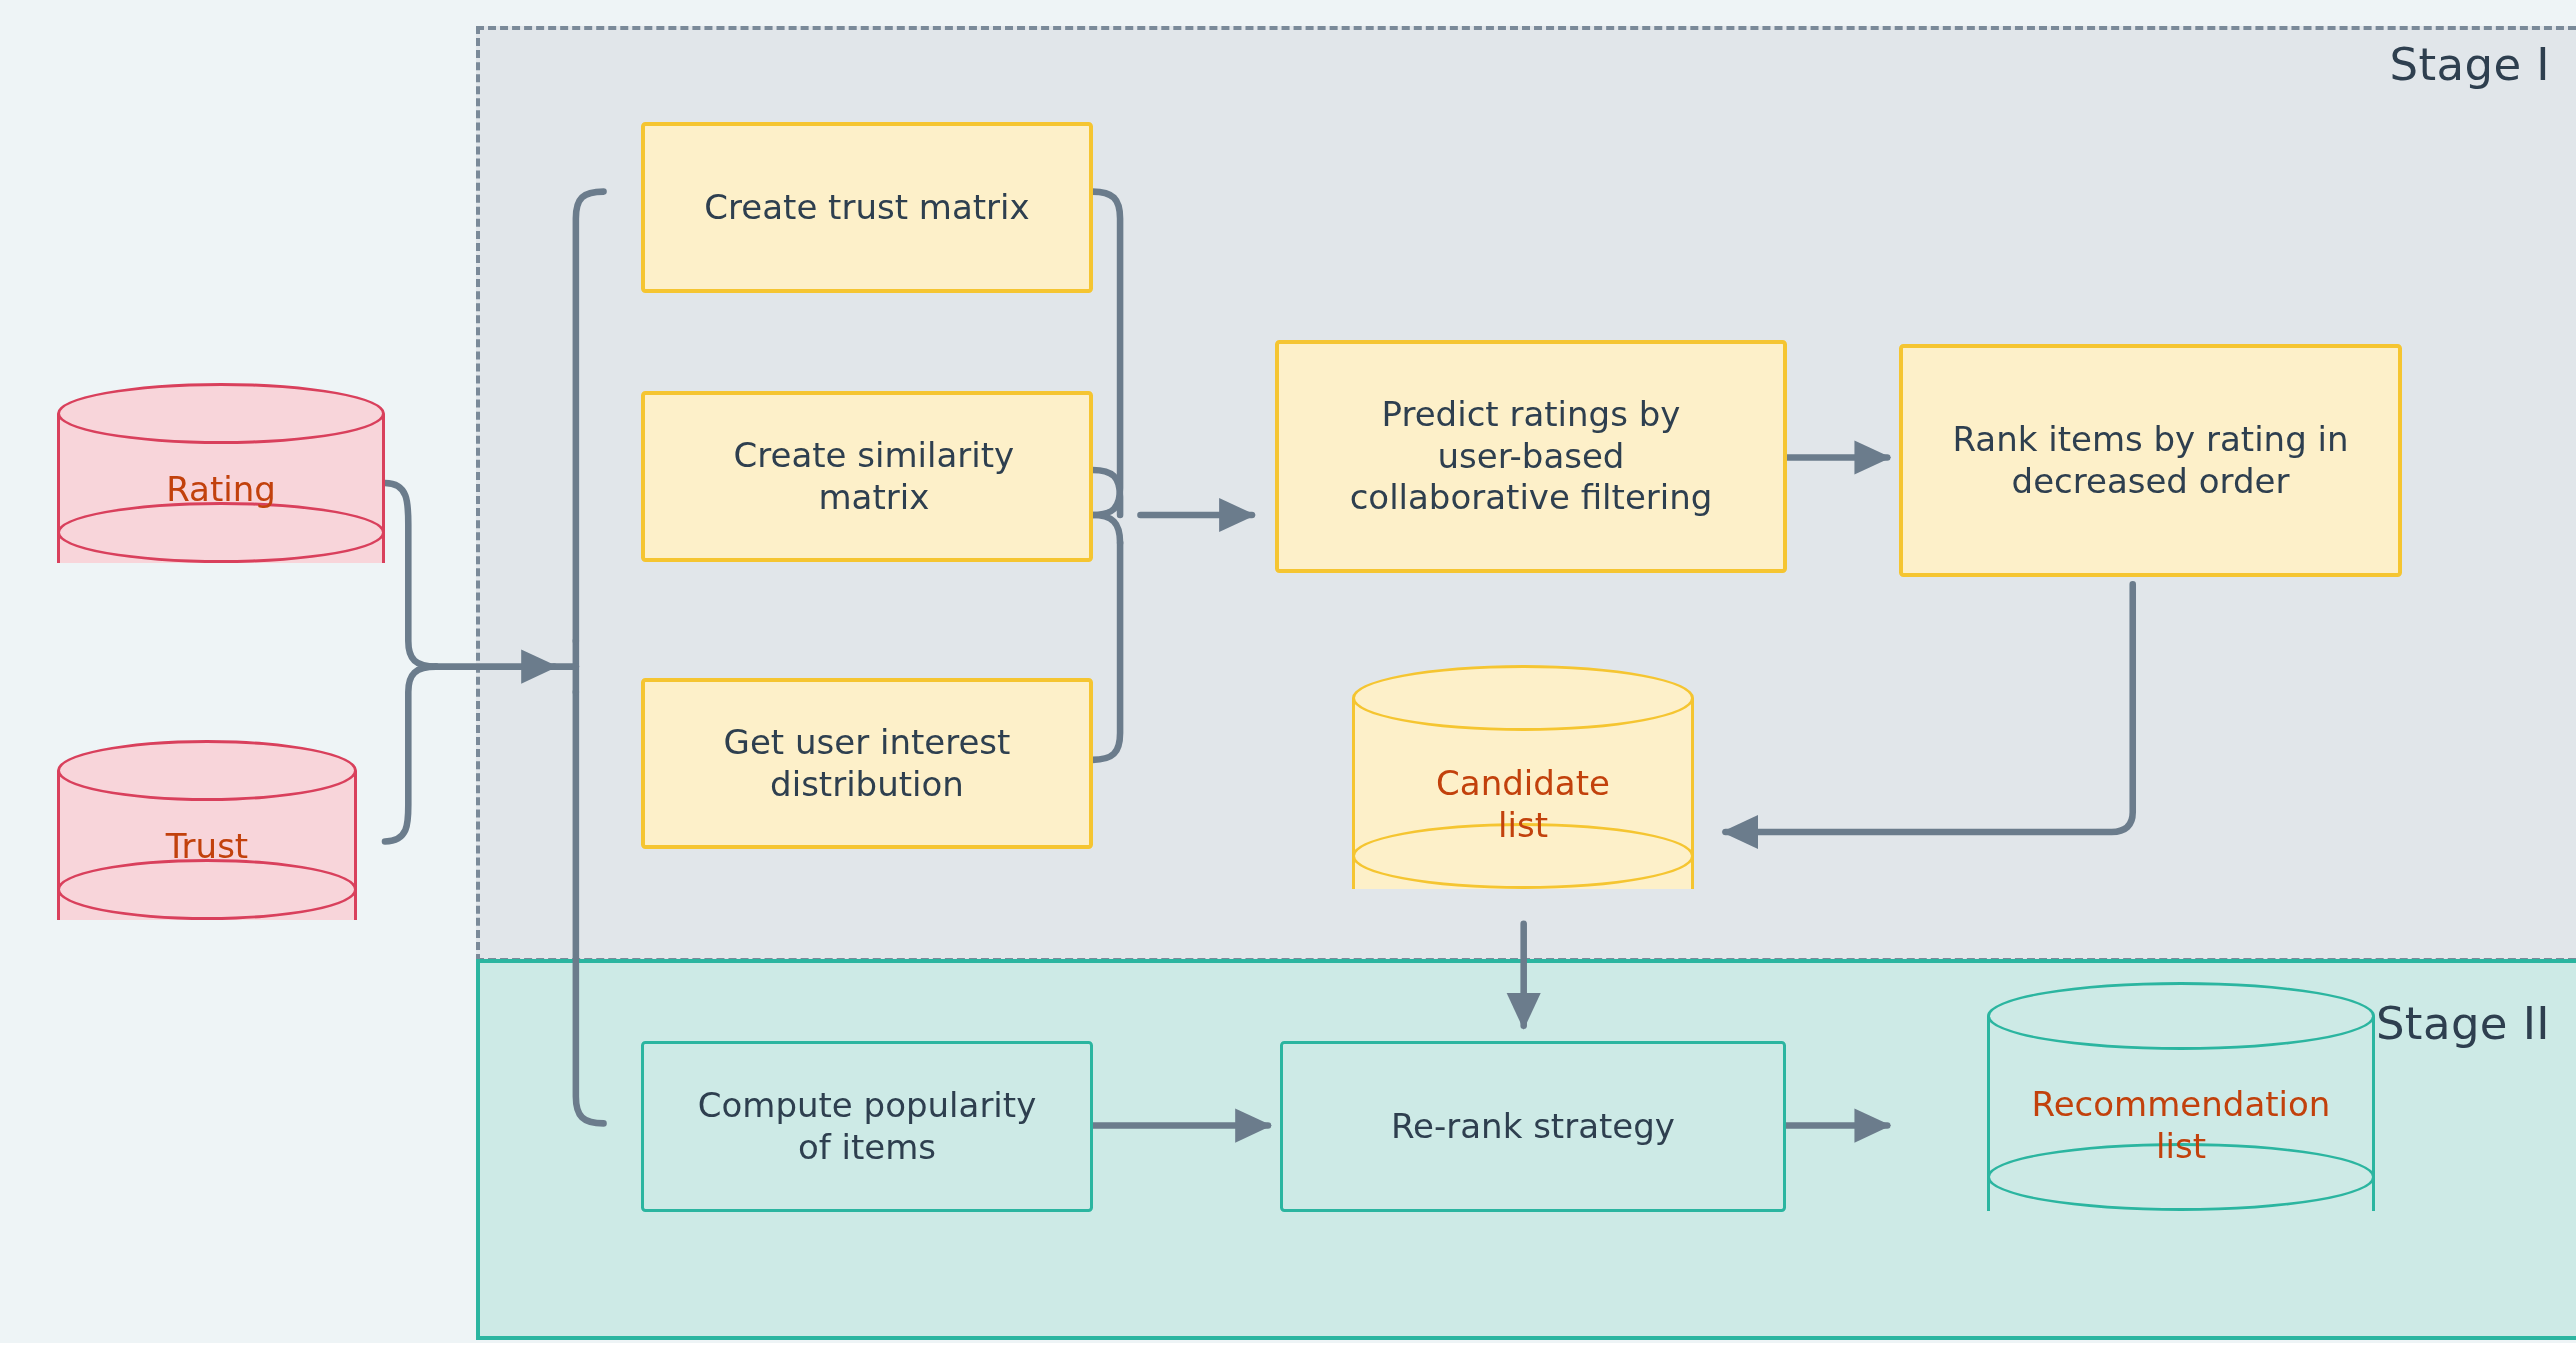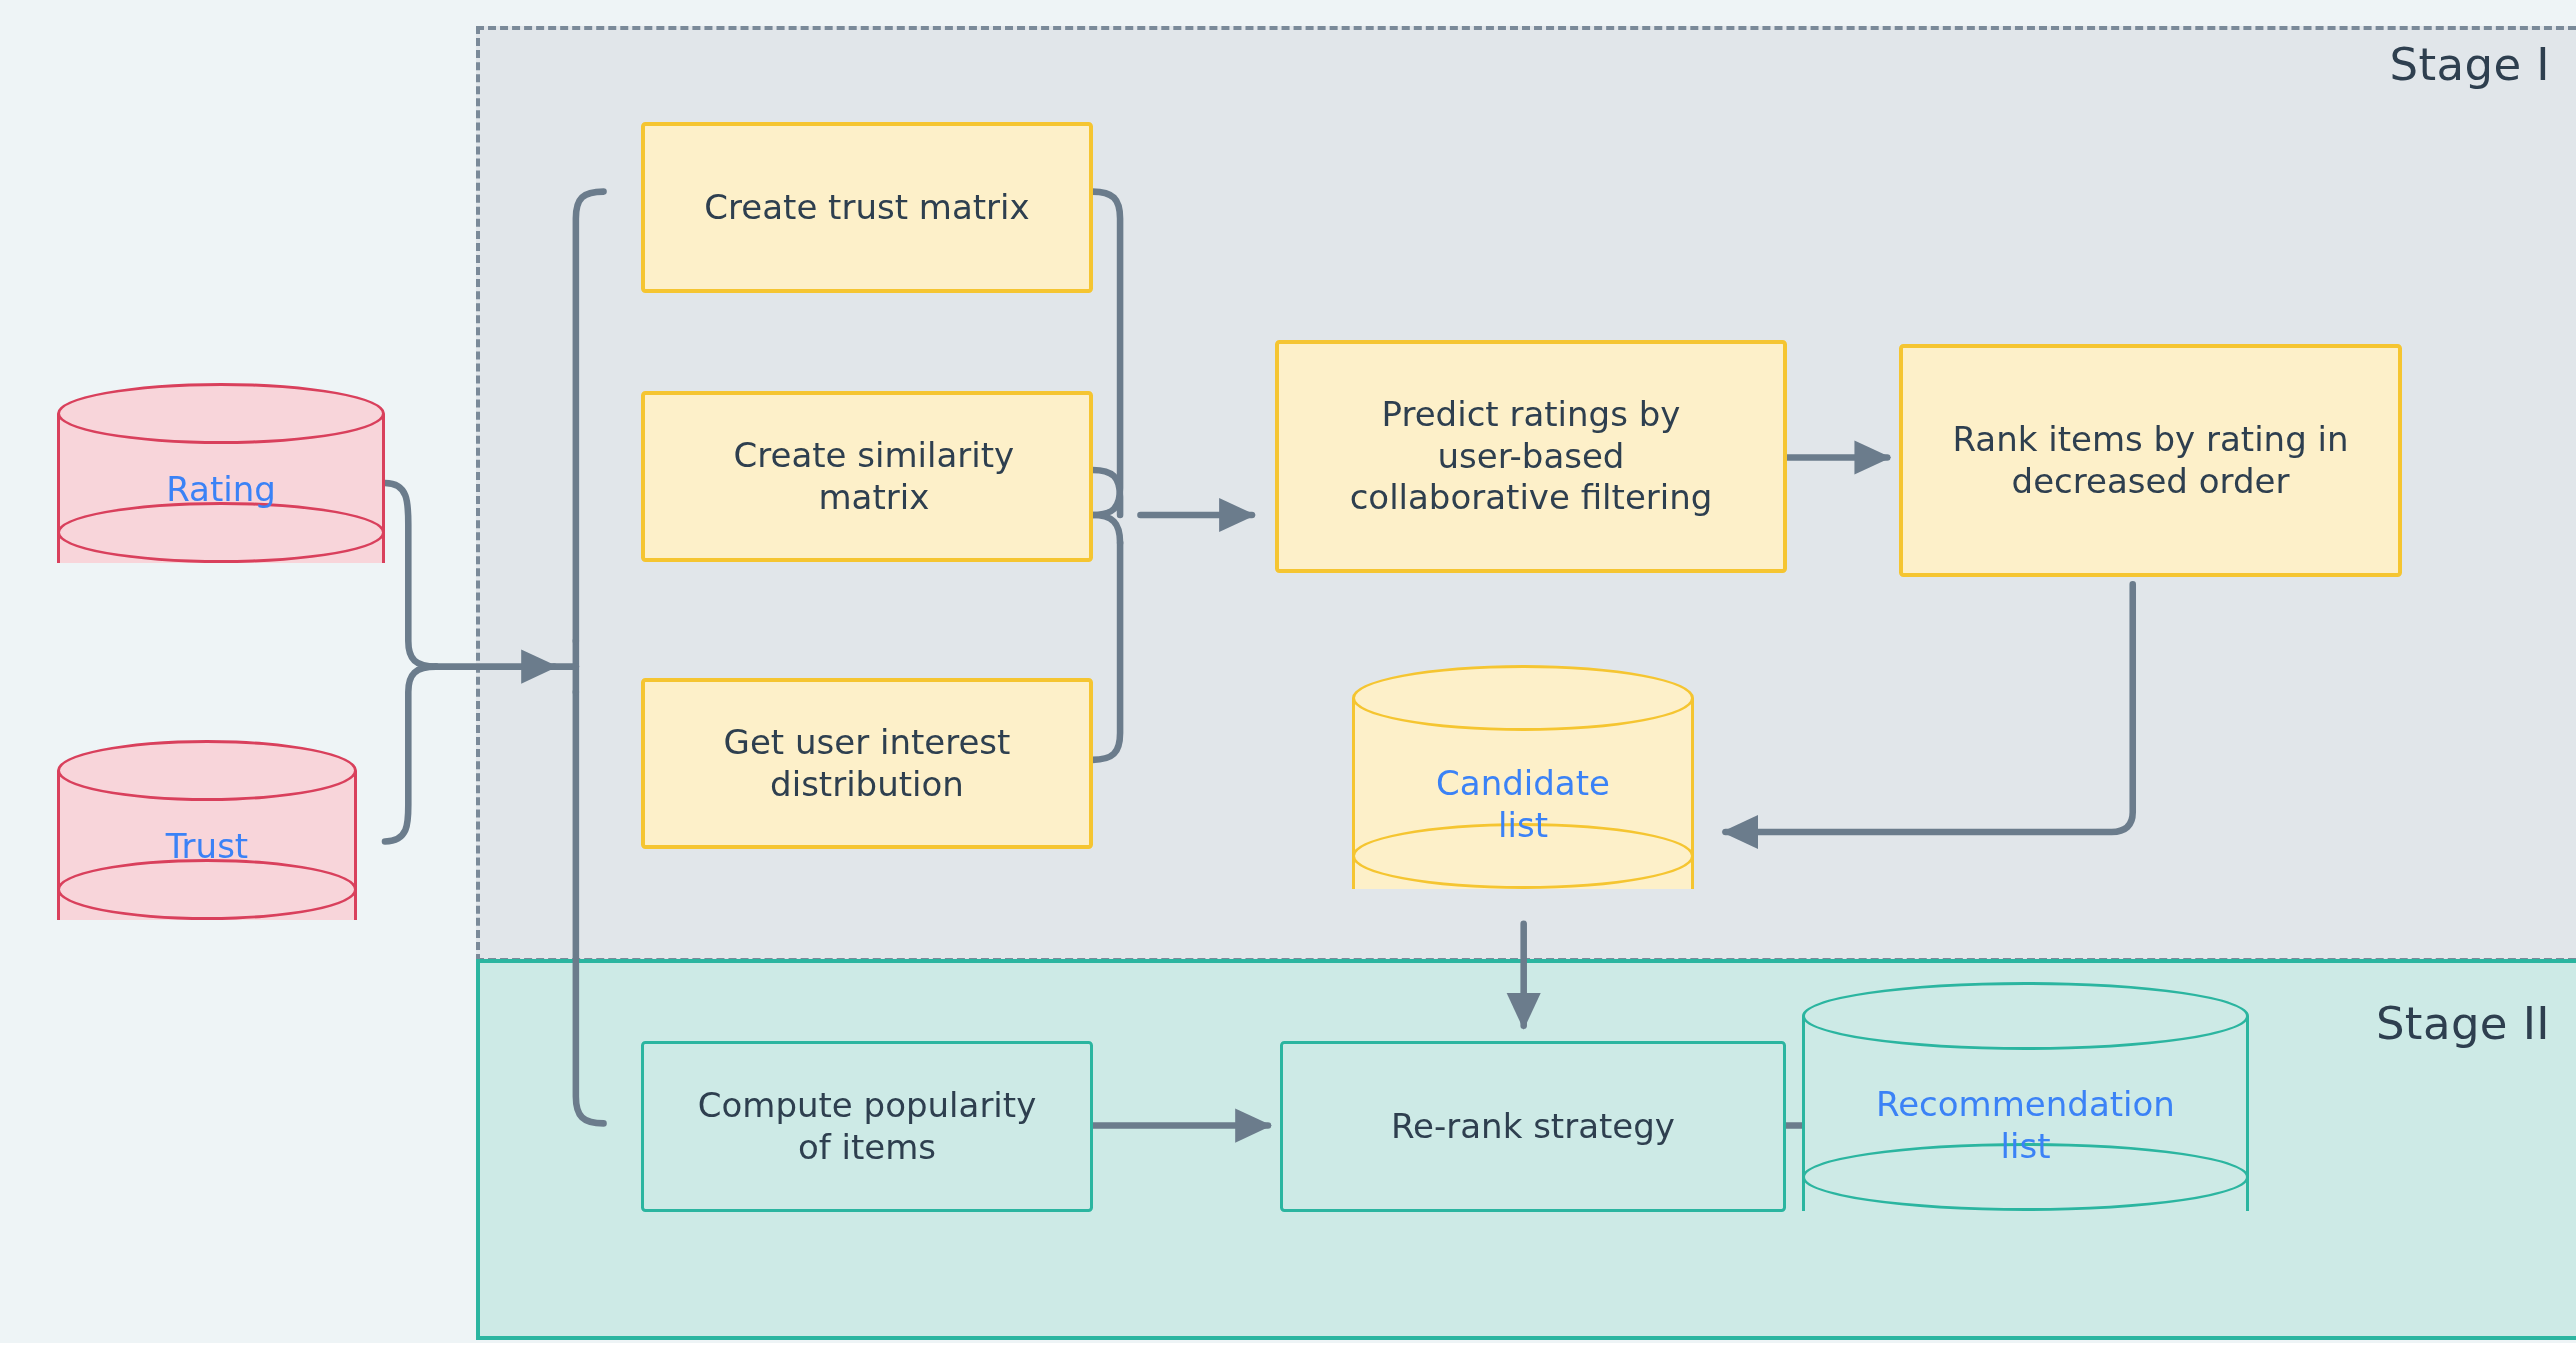--- a/index.html
+++ b/index.html
@@ -104,21 +104,21 @@
   .cyl .cyl-bottom {
     position: absolute;
     left: 0; right: 0;
     box-sizing: border-box;
     border-radius: 50%;
   }
   .cyl .cyl-label {
     position: absolute;
     left: 0; right: 0;
     text-align: center;
-    color: #3b82f6;
+    color: #c2410c;
     font-size: 34px;
     line-height: 1.23;
     z-index: 5;
   }
   
   .cyl.pink .cyl-body   { background: #f8d5da; border-left: 3.6px solid #d9405c; border-right: 3.6px solid #d9405c; }
   .cyl.pink .cyl-top    { background: #f8d5da; border: 3.6px solid #d9405c; }
   .cyl.pink .cyl-bottom { background: #f8d5da; border: 3.6px solid #d9405c; }
   
   .cyl.yellow .cyl-body   { background: #fdf0c9; border-left: 3.6px solid #f5c531; border-right: 3.6px solid #f5c531; }
@@ -209,21 +209,21 @@
   <div class="cyl yellow" style="left:1352px; top:665px; width:342px; height:255px;">
     <div class="cyl-body" style="top:33px; height:191px;"></div>
     <div class="cyl-bottom" style="top:158px; height:66px;"></div>
     <div class="cyl-top" style="top:0px; height:66px;"></div>
     <div class="cyl-label" style="top:98px;">
       <div>Candidate</div>
       <div>list</div>
     </div>
   </div>
 
-  <div class="cyl teal" style="left:1802px; top:982px; width:447px; height:261px;">
+  <div class="cyl teal" style="left:1987px; top:982px; width:388px; height:261px;">
     <div class="cyl-body" style="top:34px; height:195px;"></div>
     <div class="cyl-bottom" style="top:161px; height:68px;"></div>
     <div class="cyl-top" style="top:0px; height:68px;"></div>
     <div class="cyl-label" style="top:102px;">
       <div>Recommendation</div>
       <div>list</div>
     </div>
   </div>
 
   <div class="node yellow" style="left:641px; top:122px; width:452px; height:171px;">

